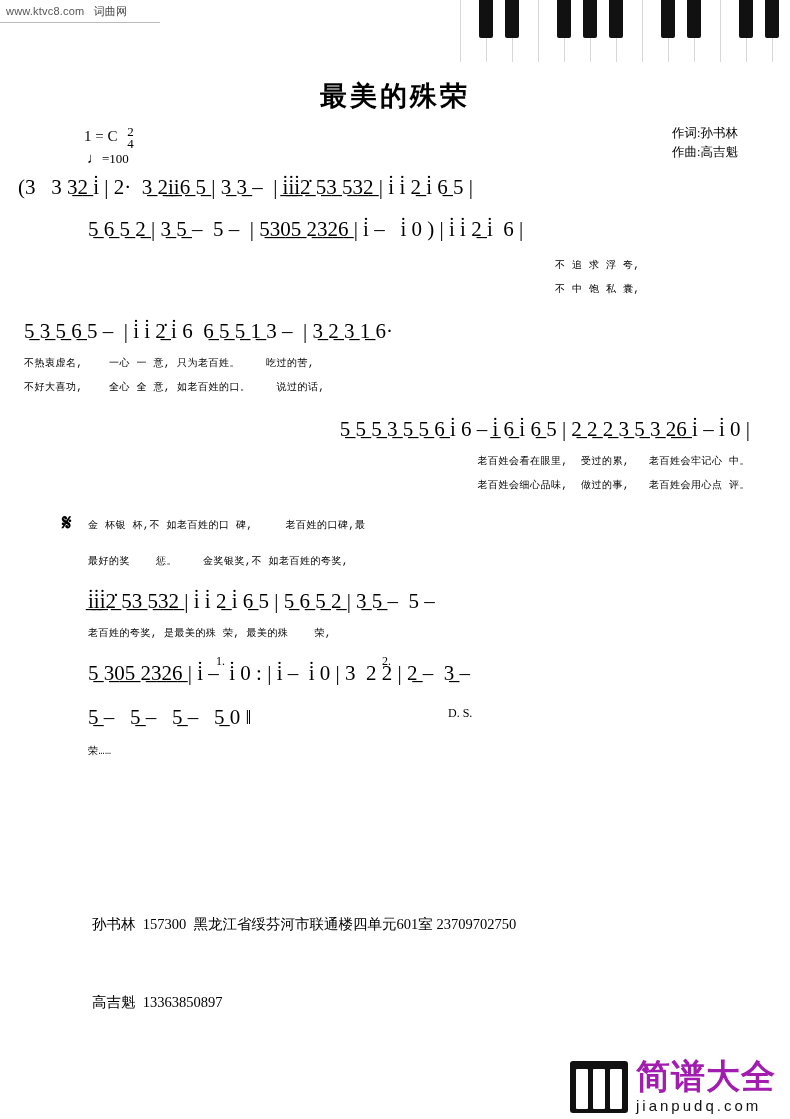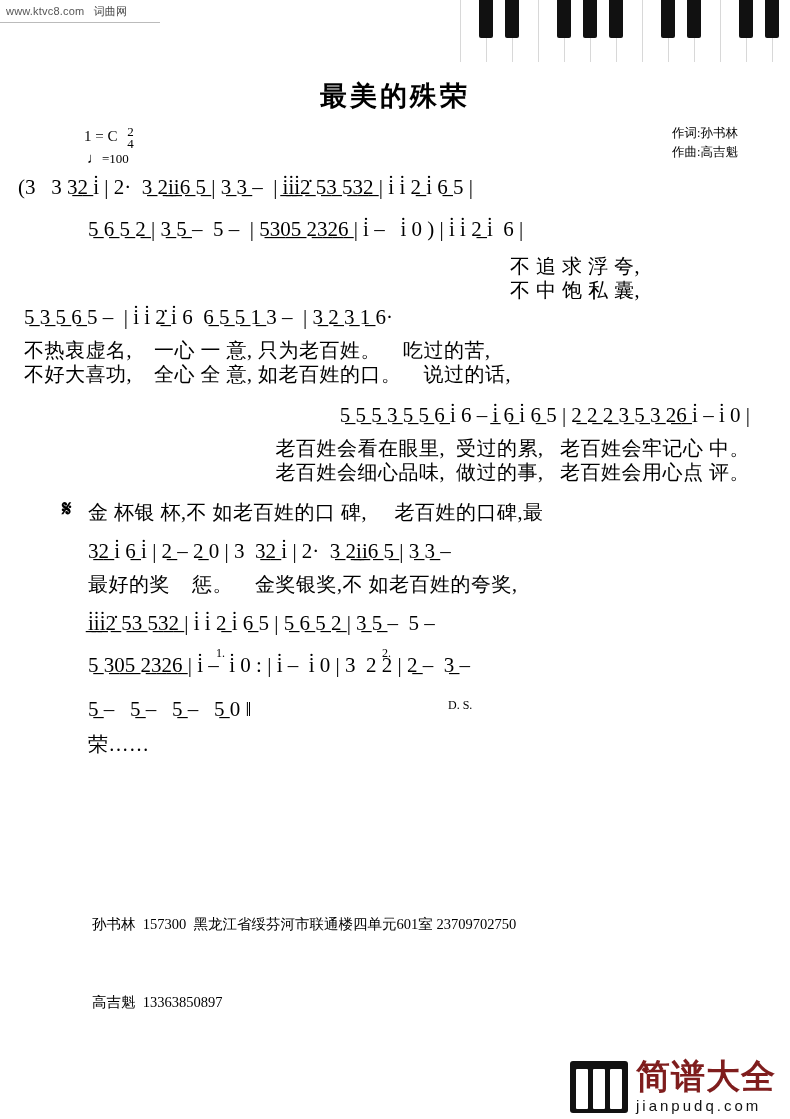--- a/index.html
+++ b/index.html
@@ -67,22 +67,22 @@
     padding-right:40px;
   }
   .notes{
     font-family:"Liberation Serif", serif;
     font-size:21px;
     letter-spacing:0px;
     white-space:pre;
     line-height:30px;
   }
   .lyr{
-    font-family:Liberation Serif, serif;
-    font-size:20px;
+    font-family:Liberation Mono, monospace;
+    font-size:10px;
     white-space:pre;
     line-height:24px;
     letter-spacing:0.5px;
   }
   .lyr.right{ }
   .dsmark{
     position:absolute;left:62px;font-size:22px;font-weight:bold;
   }
   .footer{
     position:absolute;left:92px;bottom:78px;
@@ -96,21 +96,21 @@
   .brand .piano{
     width:58px;height:52px;background:#111;border-radius:3px;position:relative;margin-right:8px;
   }
   .brand .piano .wk{
     position:absolute;bottom:4px;width:12px;height:40px;background:#fff;border-radius:1px;
   }
   .brand .txt{
     display:flex;flex-direction:column;line-height:1;
   }
   .brand .cn{
-    font-size:34px;font-weight:bold;color:#7f1d1d;font-family:"Liberation Serif", serif;letter-spacing:1px;
+    font-size:34px;font-weight:bold;color:#a21caf;font-family:"Liberation Serif", serif;letter-spacing:1px;
   }
   .brand .en{
     font-size:15px;color:#111;font-family:"Liberation Sans", sans-serif;letter-spacing:3px;margin-top:4px;
   }
   .repeat-mark{
     font-size:12px;
   }
 </style>
 </head>
 <body>
@@ -169,44 +169,44 @@
   <div class="sysrow" style="margin-top:4px;padding-left:18px;">
     <div class="notes">(3   3 3̲2̲ i̇ | 2·  3̲ 2̲i̲i̲6̲ 5̲ | 3̲ 3̲ –  | i̲̇i̲̇i̲̇2̲̇ 5̲3̲ 5̲3̲2̲ | i̇ i̇ 2̲ i̇ 6̲ 5 |</div>
   </div>
 
   <div class="sysrow" style="margin-top:12px;">
     <div class="notes">5̲ 6̲ 5̲ 2̲ | 3̲ 5̲ –  5 –  | 5̲3̲0̲5̲ 2̲3̲2̲6̲ | i̇ –   i̇ 0 ) | i̇ i̇ 2̲ i̇  6 |</div>
     <div class="lyr right" style="text-align:right;padding-right:110px;margin-top:10px;">不 追 求 浮 夸,</div>
     <div class="lyr right" style="text-align:right;padding-right:110px;">不 中 饱 私 囊,</div>
   </div>
 
-  <div class="sysrow" style="padding-left:24px;">
+  <div class="sysrow" style="margin-top:14px;padding-left:24px;">
     <div class="notes">5̲ 3̲ 5̲ 6̲ 5 –  | i̇ i̇ 2̲̇ i̇ 6  6̲ 5̲ 5̲ 1̲ 3 –  | 3̲ 2̲ 3̲ 1̲ 6·</div>
     <div class="lyr" style="margin-top:6px;">不热衷虚名,    一心 一 意, 只为老百姓。    吃过的苦,</div>
     <div class="lyr">不好大喜功,    全心 全 意, 如老百姓的口。    说过的话,</div>
   </div>
 
   <div class="sysrow" style="margin-top:14px;text-align:right;">
     <div class="notes">5̲ 5̲ 5̲ 3̲ 5̲ 5̲ 6̲ i̇ 6 – i̲̇ 6̲ i̇ 6̲ 5 | 2̲ 2̲ 2̲ 3̲ 5̲ 3̲ 2̲6̲ i̇ – i̇ 0 |</div>
     <div class="lyr" style="margin-top:6px;">老百姓会看在眼里,  受过的累,   老百姓会牢记心 中。</div>
     <div class="lyr">老百姓会细心品味,  做过的事,   老百姓会用心点 评。</div>
   </div>
 
   <div class="sysrow" style="margin-top:16px;">
     <div class="dsmark" style="top:-4px;">𝄋</div>
     <div class="lyr" style="margin-top:14px;">金 杯银 杯,不 如老百姓的口 碑,     老百姓的口碑,最</div>
   </div>
 
   <div class="sysrow" style="margin-top:12px;">
-    <div class="notes">3̲2̲ i̇ 6̲ i̇ | 2̲ – 2̲ 0 | 3  3̲2̲ i̇ | 2·  3̲ 2̲i̲i̲6̲ 5̲ | 3̲ 3̲ –</div>
     <div class="lyr" style="margin-top:6px;">最好的奖    惩。    金奖银奖,不 如老百姓的夸奖,</div>
   </div>
 
   <div class="sysrow" style="margin-top:12px;">
     <div class="notes">i̲̇i̲̇i̲̇2̲̇ 5̲3̲ 5̲3̲2̲ | i̇ i̇ 2̲ i̇ 6̲ 5 | 5̲ 6̲ 5̲ 2̲ | 3̲ 5̲ –  5 –</div>
+    <div class="lyr" style="margin-top:6px;">老百姓的夸奖, 是最美的殊 荣, 最美的殊    荣,</div>
   </div>
 
   <div class="sysrow" style="margin-top:12px;">
     <div class="repeat-mark" style="position:absolute;left:216px;top:-4px;">1.</div>
     <div class="repeat-mark" style="position:absolute;left:382px;top:-4px;">2.</div>
     <div class="notes" style="margin-top:6px;">5̲ 3̲0̲5̲ 2̲3̲2̲6̲ | i̇ –  i̇ 0 : | i̇ –  i̇ 0 | 3  2 2 | 2̲ –  3̲ –</div>
     <div class="repeat-mark" style="position:absolute;left:448px;top:48px;">D. S.</div>
   </div>
 
   <div class="sysrow" style="margin-top:14px;">

